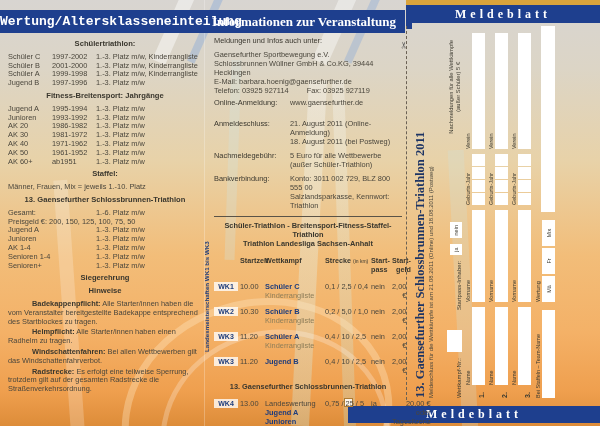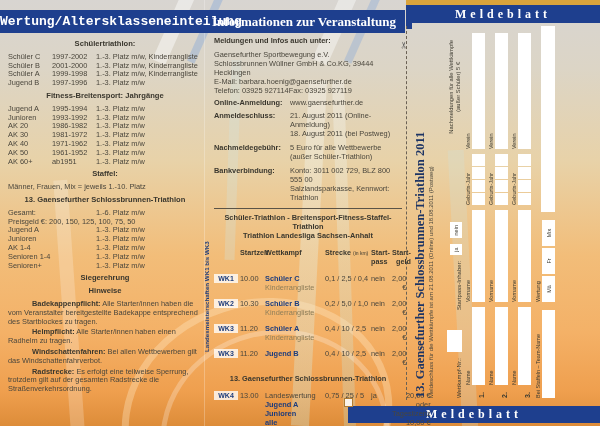--- a/index.html
+++ b/index.html
@@ -34,23 +34,23 @@
   .sq-light{position:absolute;left:344px;top:398px;width:7px;height:7px;background:rgba(255,255,255,.85);border:1px solid #b07c33;}
   
   .panel-left{position:absolute;left:8px;top:36px;width:194px;font-size:7.4px;line-height:8.8px;}
   .sec-h{text-align:center;font-weight:bold;color:#3a372e;font-size:7.6px;margin:4px 0 4px 0;}
   .r3{display:grid;grid-template-columns:44px 44px 1fr;}
   .r2{display:grid;grid-template-columns:88px 1fr;}
   .para{margin:2px 0;}
   .lead{font-weight:bold;color:#3a372e;padding-left:24px;}
   
   .panel-mid{position:absolute;left:214px;top:36px;width:188px;font-size:7.4px;line-height:9px;}
-  .mid-bold{font-weight:bold;color:#3a372e;}
+  .mid-bold{font-weight:normal;color:#3a372e;}
   .contact{margin-top:5px;}
-  .telfax{display:flex;}
+  .telfax{display:flex;gap:18px;}
   .det{display:grid;grid-template-columns:76px 1fr;margin-top:3px;}
   .det .val div{margin:0;}
   .hr{border-top:1px solid #5a5347;margin:6px 0 4px 0;}
   .series{text-align:center;font-weight:bold;color:#3a372e;font-size:7.4px;line-height:9px;margin:3px 0 8px 0;}
   .ttbl{margin-top:4px;}
   .trow{display:grid;grid-template-columns:26px 25px 60px 46px 21px 1fr;align-items:start;margin-bottom:7px;}
   .thdr{font-weight:bold;color:#3a372e;font-size:7.2px;margin-bottom:8px;}
   .unit{font-size:5px;font-weight:normal;}
   .wkbadge{background:rgba(255,255,255,.78);color:#1d3c7c;font-weight:bold;font-size:7px;text-align:center;width:22px;padding:0 1px;}
   .wname{font-weight:bold;color:#1d3c7c;}
@@ -246,21 +246,21 @@
       <div class="telfax">
         <span>Telefon: 03925 927114</span>
         <span>Fax: 03925 927119</span>
       </div>
     </div>
 
     <div class="det">
       <span class="mid-bold">Online-Anmeldung:</span>
       <span class="val">www.gaensefurther.de</span>
     </div>
-    <div class="det" style="margin-top:4px;">
+    <div class="det" style="margin-top:12px;">
       <span class="mid-bold">Anmeldeschluss:</span>
       <span class="val">
         <div>21. August 2011 (Online-Anmeldung)</div>
         <div>18. August 2011 (bei Postweg)</div>
       </span>
     </div>
     <div class="det" style="margin-top:5px;">
       <span class="mid-bold">Nachmeldegebühr:</span>
       <span class="val">
         <div>5 Euro für alle Wettbewerbe</div>

